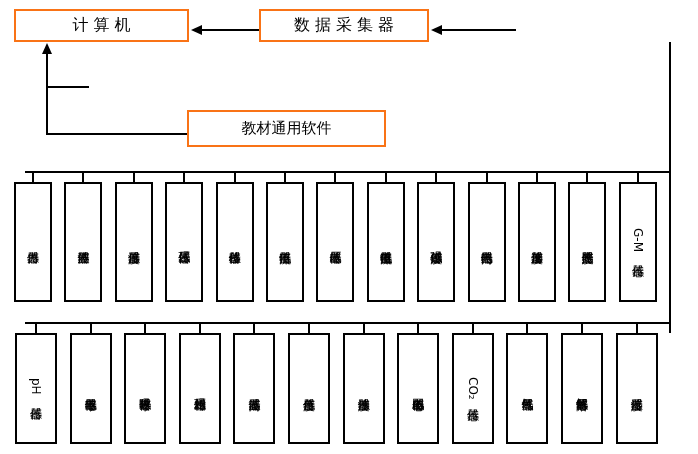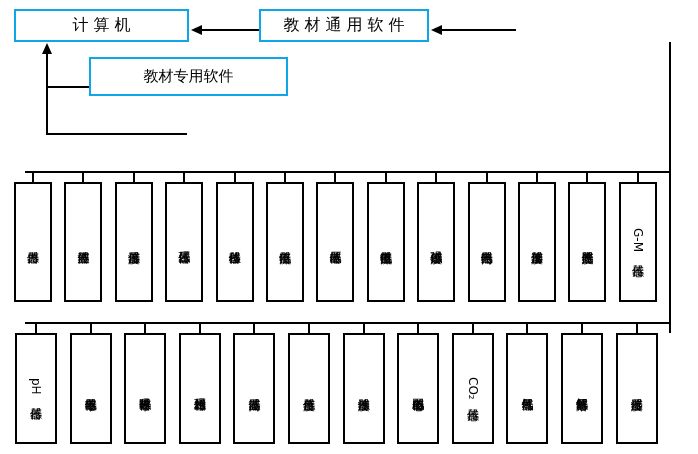--- a/index.html
+++ b/index.html
@@ -12,21 +12,21 @@
     width:698px;
     height:454px;
     background:#ffffff;
     overflow:hidden;
   }
 
   
   .box{
     position:absolute;
     box-sizing:border-box;
-    border:2px solid #0ea5e9;
+    border:2px solid #f97316;
     background:#fff;
     display:flex;
     align-items:center;
     justify-content:center;
     color:#000;
   }
 
   
   .hbox{
     font-size:16px;
@@ -83,34 +83,34 @@
 </head>
 <body>
 
 <div id="canvas">
 
   <div class="box hbox" style="left:14px;top:9px;width:175px;height:33px;">
     <span>计算机</span>
   </div>
 
   <div class="box hbox" style="left:259px;top:9px;width:170px;height:33px;">
+    <span>数据采集器</span>
+  </div>
+
+
+  <div class="ln h" style="left:202px;top:29px;width:57px;"></div>
+  <div class="arrow-left" style="left:191px;top:25px;"></div>
+
+  <div class="ln h" style="left:442px;top:29px;width:74px;"></div>
+  <div class="arrow-left" style="left:431px;top:25px;"></div>
+
+
+  <div class="box swbox" style="left:187px;top:110px;width:199px;height:37px;">
     <span>教材通用软件</span>
   </div>
-
-
-  <div class="ln h" style="left:202px;top:29px;width:57px;"></div>
-  <div class="arrow-left" style="left:191px;top:25px;"></div>
-
-  <div class="ln h" style="left:442px;top:29px;width:74px;"></div>
-  <div class="arrow-left" style="left:431px;top:25px;"></div>
-
-  <div class="box swbox" style="left:89px;top:57px;width:199px;height:39px;">
-    <span>教材专用软件</span>
-  </div>
-
 
   <div class="arrow-up" style="left:42px;top:43px;"></div>
   <div class="ln v" style="left:46px;top:53px;height:81px;"></div>
 
   <div class="ln h" style="left:46px;top:86px;width:43px;"></div>
 
   <div class="ln h" style="left:46px;top:133px;width:141px;"></div>
 
   <div class="ln v" style="left:669px;top:42px;height:291px;"></div>
 

